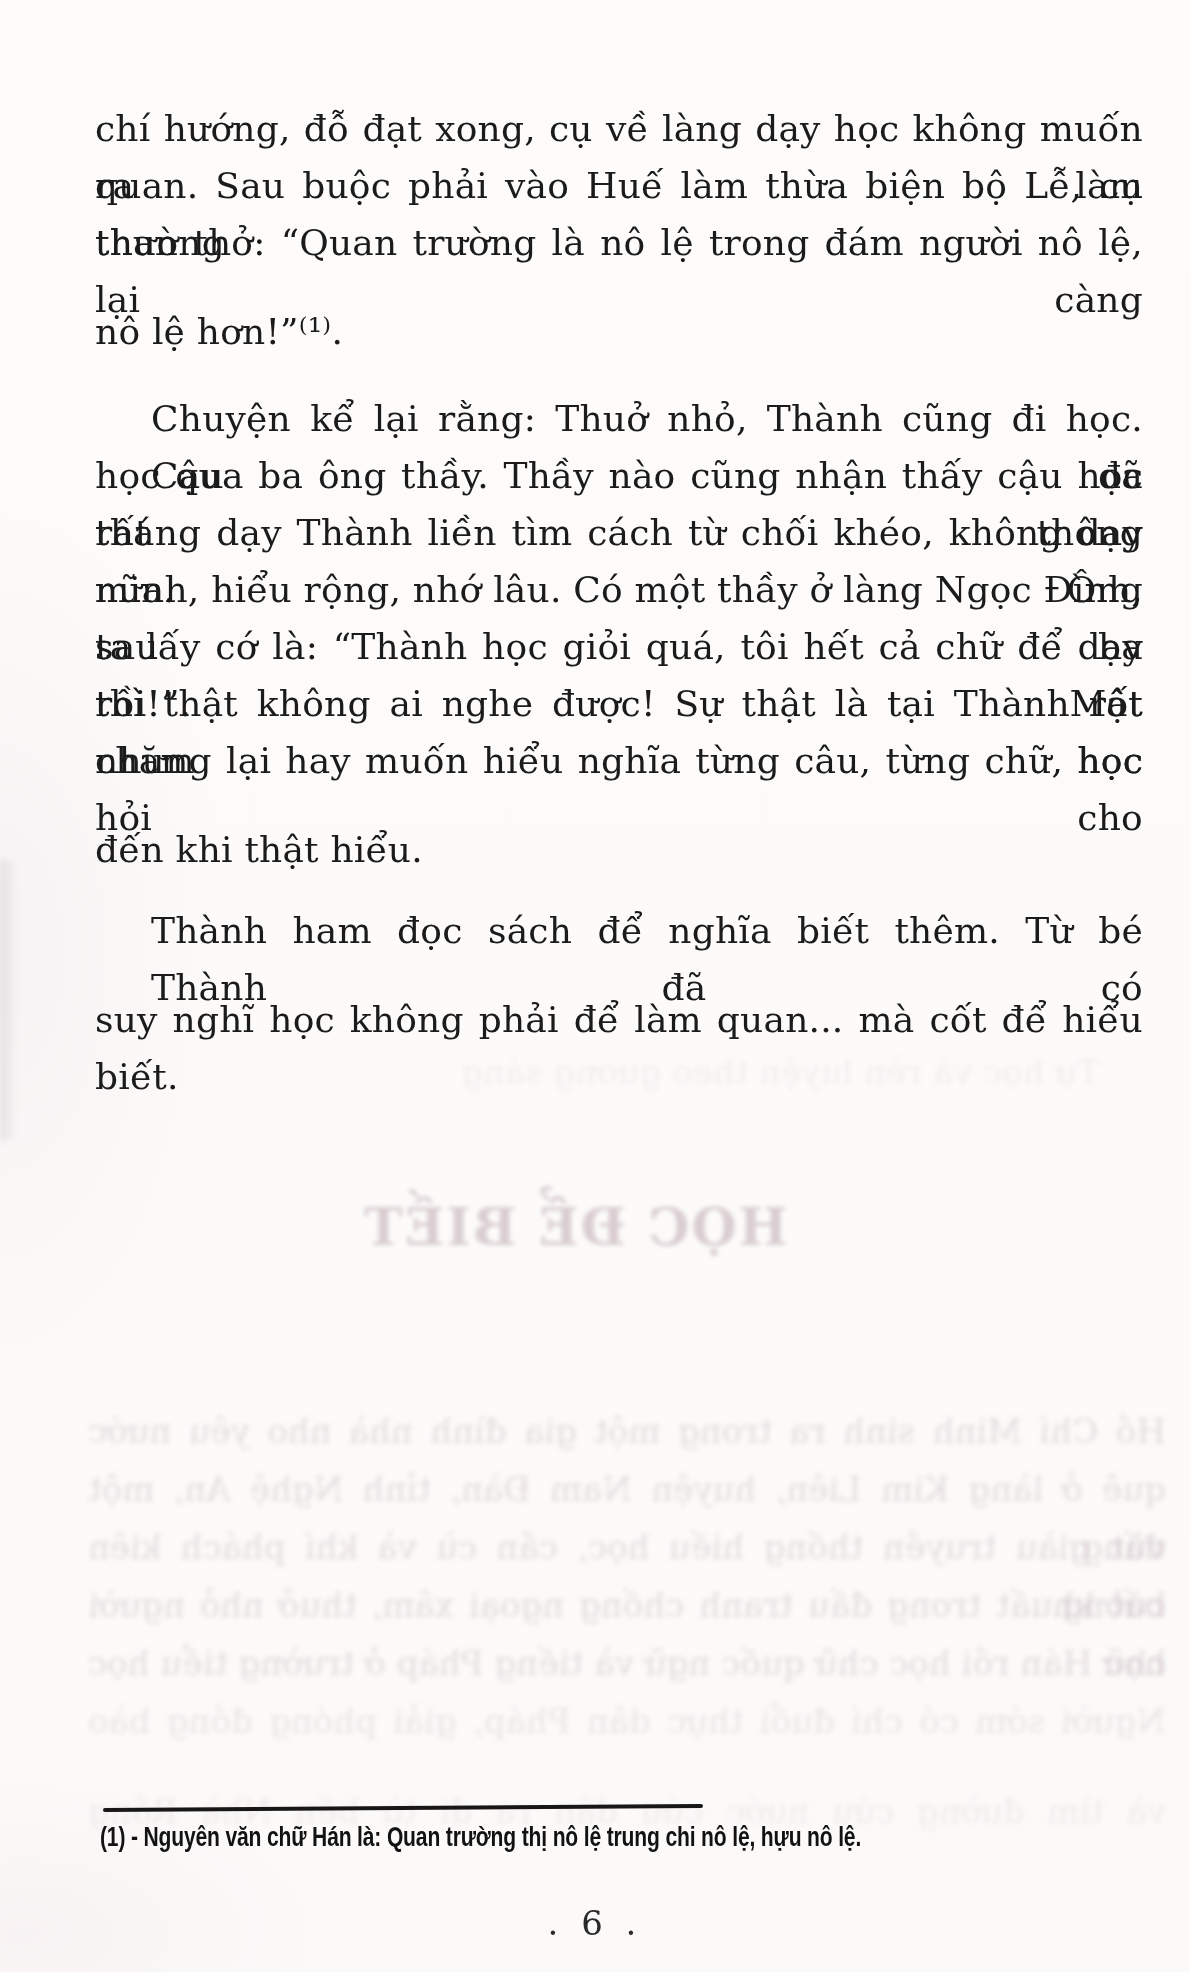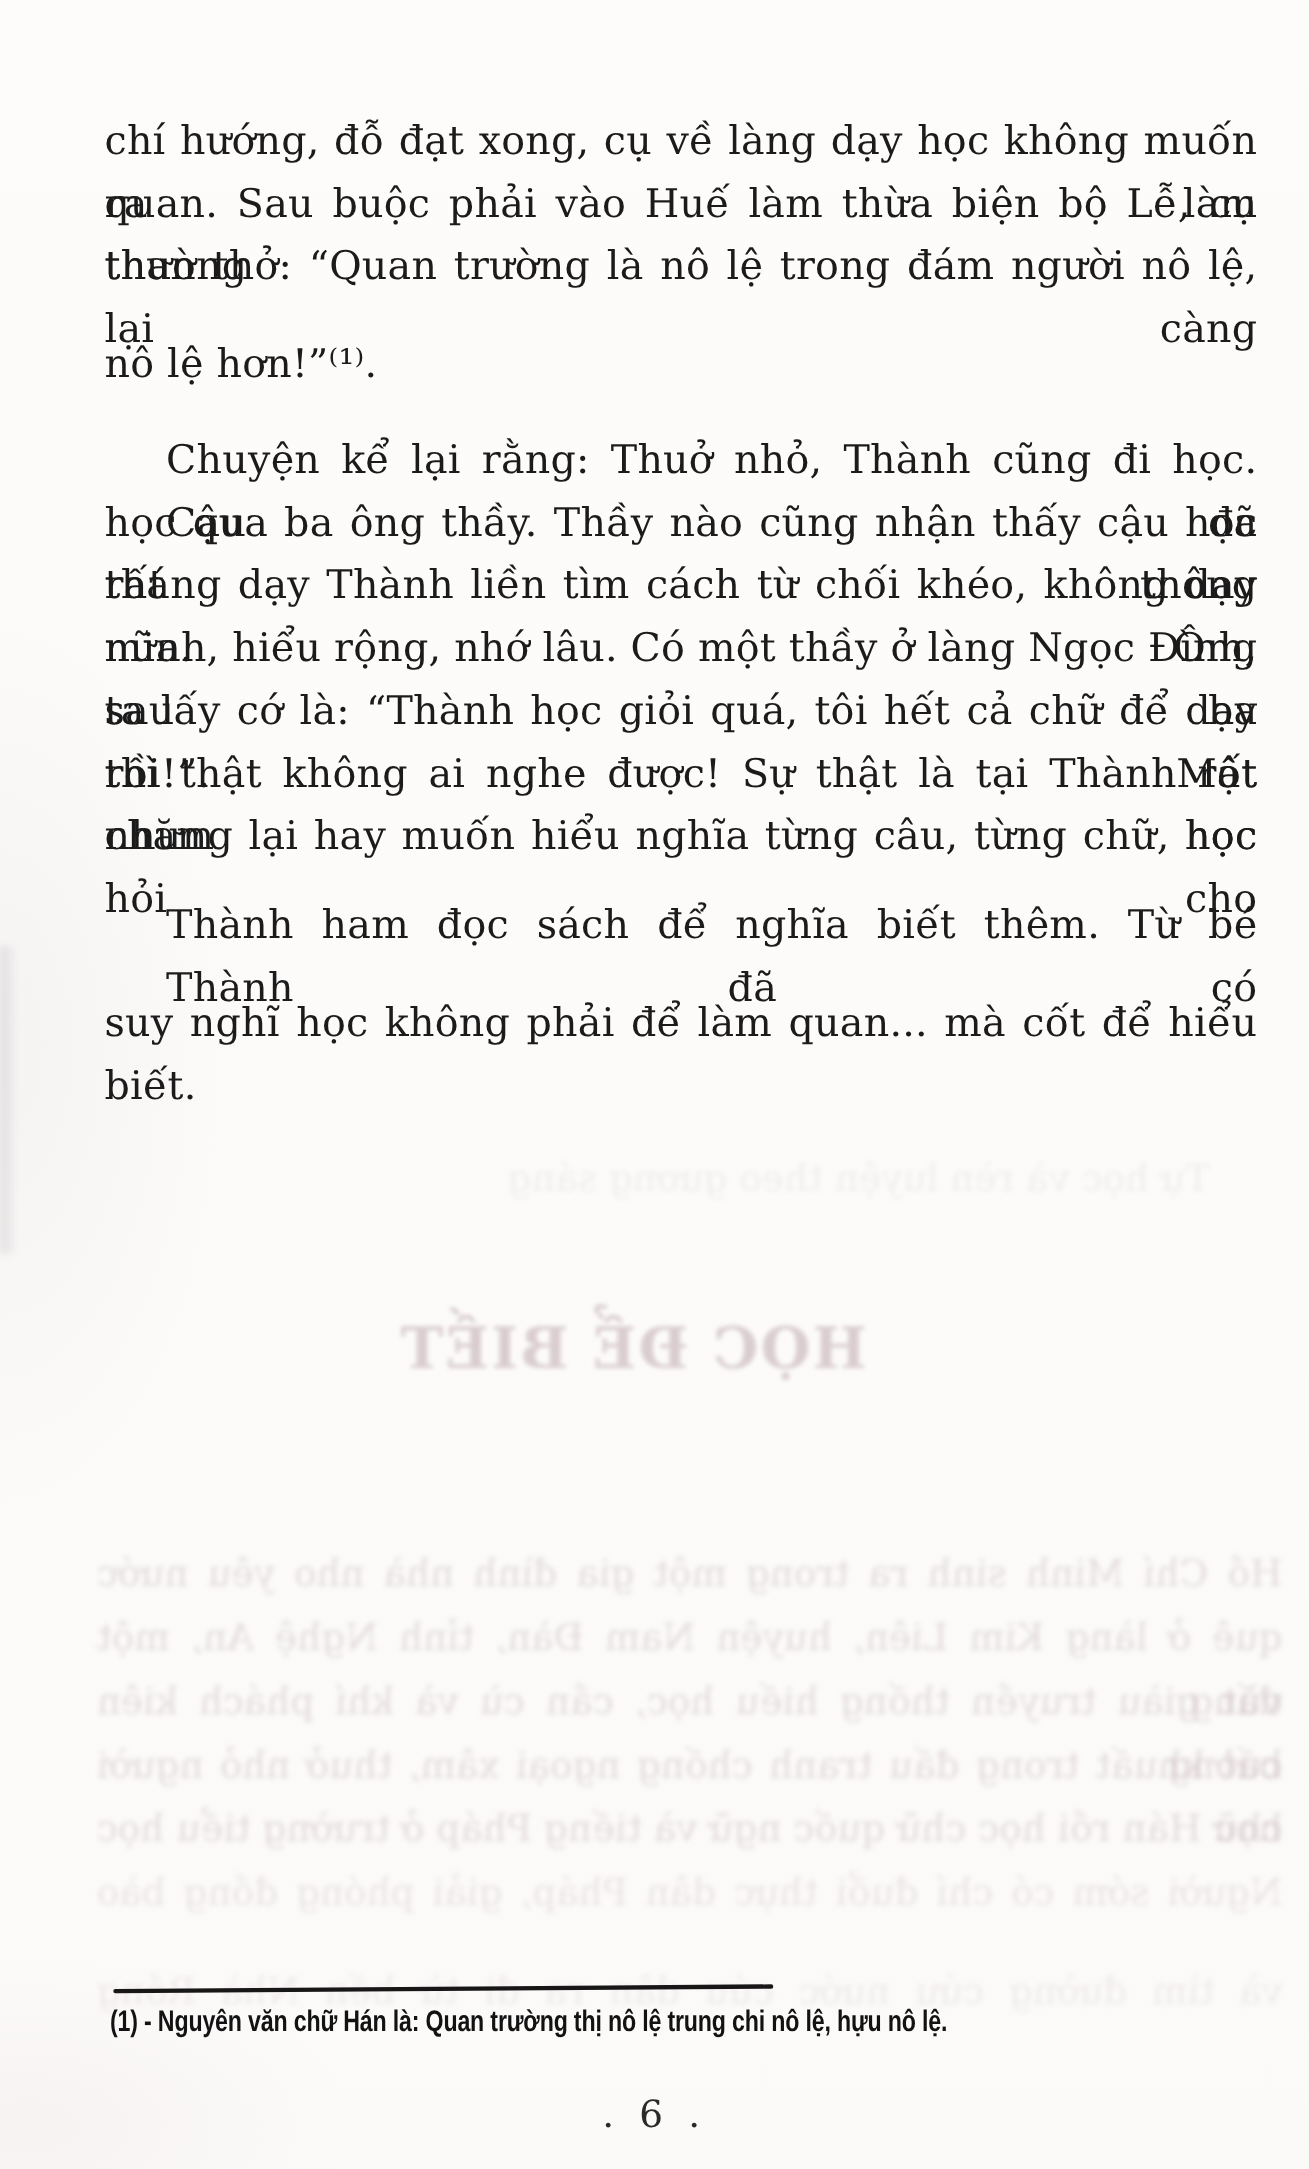--- a/index.html
+++ b/index.html
@@ -118,20 +118,21 @@
         <div class="tline last">nô lệ hơn!”⁽¹⁾.</div>
       </div>
       <div class="para">
         <div class="tline indent">Chuyện kể lại rằng: Thuở nhỏ, Thành cũng đi học. Cậu đã</div>
         <div class="tline">học qua ba ông thầy. Thầy nào cũng nhận thấy cậu học rất thông</div>
         <div class="tline">tháng dạy Thành liền tìm cách từ chối khéo, không dạy nữa. Ông</div>
         <div class="tline">minh, hiểu rộng, nhớ lâu. Có một thầy ở làng Ngọc Đình, sau ba</div>
         <div class="tline">ta lấy cớ là: “Thành học giỏi quá, tôi hết cả chữ để dạy rồi!”. Một</div>
         <div class="tline">thì thật không ai nghe được! Sự thật là tại Thành rất chăm học</div>
         <div class="tline">nhưng lại hay muốn hiểu nghĩa từng câu, từng chữ, học hỏi cho</div>
+        <div class="tline last">đến khi thật hiểu.</div>
       </div>
       <div class="para">
         <div class="tline indent">Thành ham đọc sách để nghĩa biết thêm. Từ bé Thành đã có</div>
         <div class="tline last">suy nghĩ học không phải để làm quan... mà cốt để hiểu biết.</div>
       </div>
     </div>
 
   <div class="footnote-rule"></div>
   <div class="footnote">(1) - Nguyên văn chữ Hán là: Quan trường thị nô lệ trung chi nô lệ, hựu nô lệ.</div>
 

